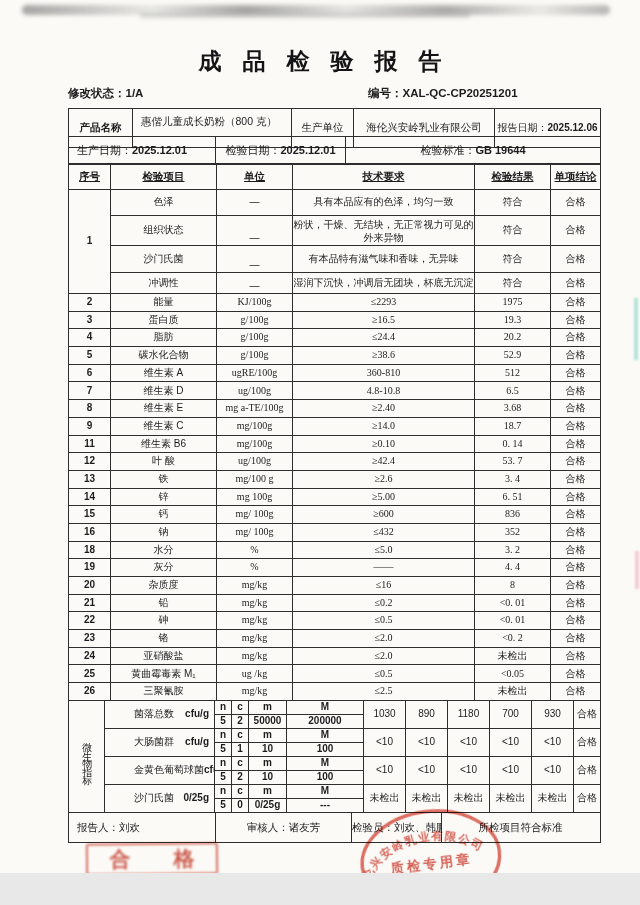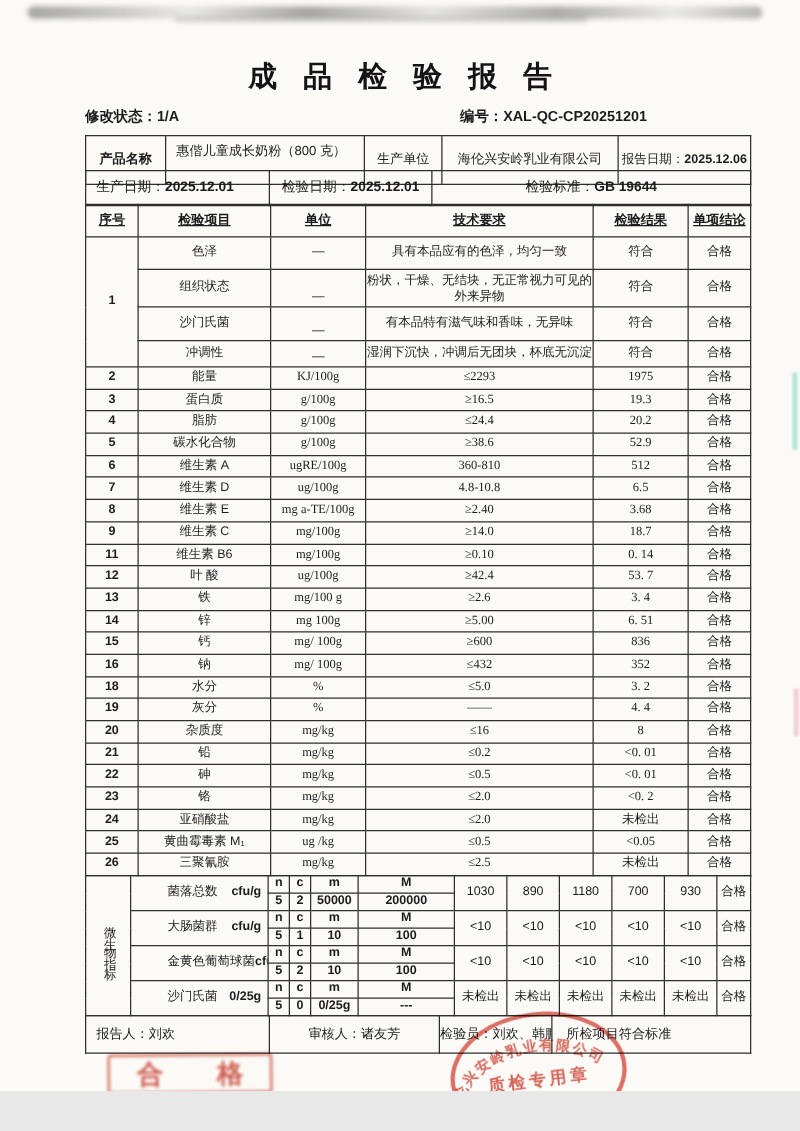--- a/index.html
+++ b/index.html
@@ -31,21 +31,21 @@
   .main tr.r td{font-size:10px;}
   .ubot{vertical-align:bottom;padding-bottom:1px;}
   .req2{line-height:1.3;}
   .micro{top:700px;} .micro td{height:13px;font-size:10px;}
   .vlabel{font-size:11px;}
   .vlabel span{writing-mode:vertical-lr;text-orientation:upright;letter-spacing:8px;}
   .mitem{font-size:9.6px;}
   .mitem .in{display:flex;justify-content:space-between;padding:0 5px;white-space:nowrap;margin-left:24px;}
   .small{font-size:8.5px;}
   .foot{top:812px;} .foot td{height:29px;font-size:10.5px;white-space:nowrap;}
-  .foot .sp{display:flex;justify-content:flex-start;padding:0 12px 0 11px;}
+  .foot .sp{display:flex;justify-content:center;padding:0 12px 0 11px;}
   
   .stamp-rect{position:absolute;left:86px;top:843px;width:128px;height:28px;border:2.5px solid rgba(206,62,46,.72);border-radius:3px;
     display:flex;align-items:center;justify-content:space-around;color:rgba(198,52,38,.8);
     font-size:21px;font-weight:bold;font-family:"Liberation Serif",serif;filter:blur(1.2px);transform:rotate(-.6deg);mix-blend-mode:multiply;}
   .stamp-oval{position:absolute;left:338px;top:796px;mix-blend-mode:multiply;filter:blur(.4px);opacity:.93;transform:rotate(-7deg);}
   .noselect{pointer-events:none;}
 </style>
 </head>
 <body>
 

